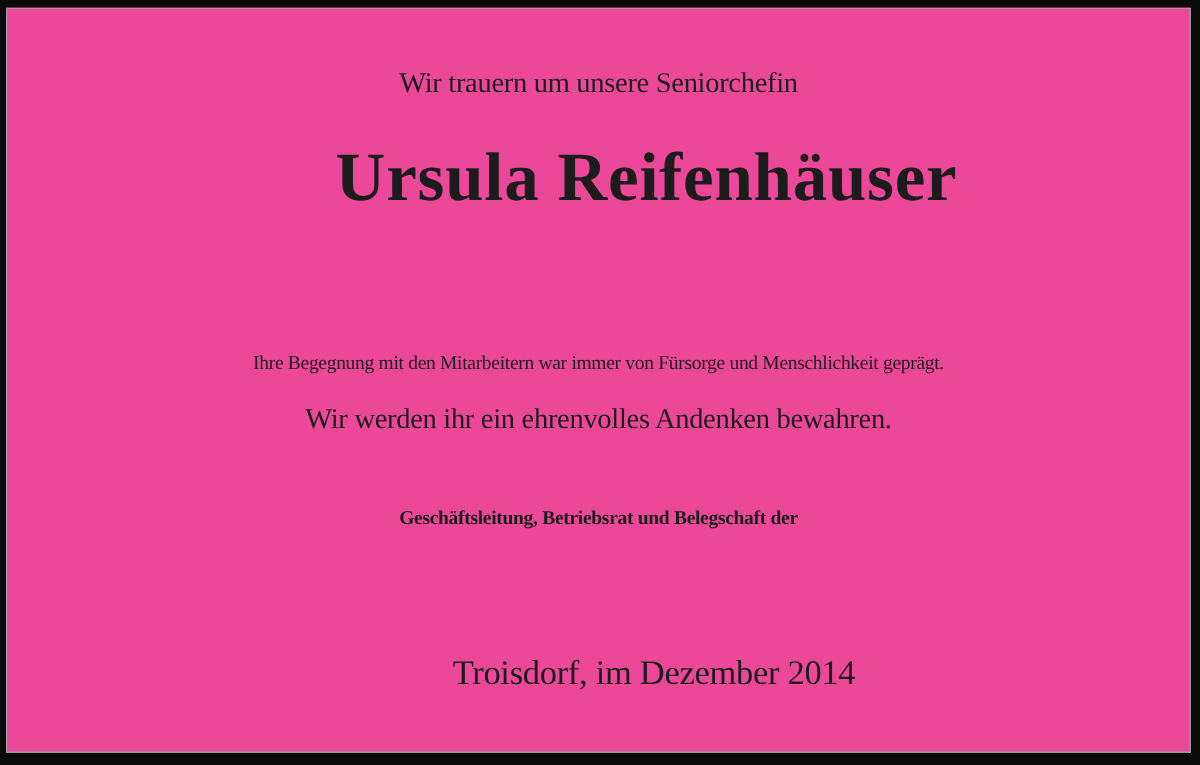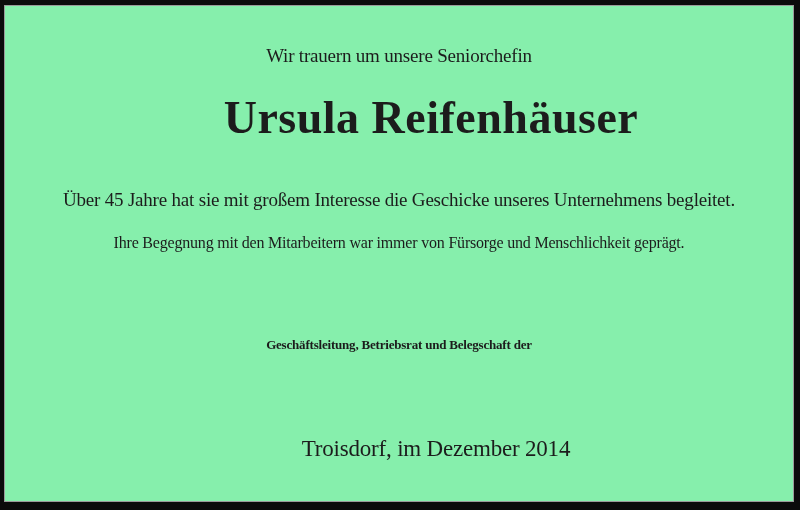--- a/index.html
+++ b/index.html
@@ -5,21 +5,21 @@
   html, body {
     margin: 0;
     padding: 0;
     background: #ffffff;
   }
   .scan {
     position: relative;
     width: 800px;
     height: 510px;
     box-sizing: border-box;
-    background: #86efac;
+    background: #ec4899;
     
     border-top: 5px solid #0b0b0b;
     border-left: 4px solid #0b0b0b;
     border-right: 6px solid #0b0b0b;
     border-bottom: 8px solid #0b0b0b;
     box-shadow: inset 0 0 0 1px #9a9a9a; 
     font-family: "Liberation Serif", "DejaVu Serif", serif;
     color: #1c1c1c;
     overflow: hidden;
     text-decoration: underline;
@@ -28,36 +28,36 @@
     position: absolute;
     left: 0;
     width: 100%;
     text-align: center;
     white-space: nowrap;
     letter-spacing: -0.2px;
   }
   .intro      { top: 40px;  font-size: 19px; }
   .name       { top: 86px;  font-size: 46px; font-weight: bold; letter-spacing: 0.5px; padding-left: 32px; }
   .tribute-1  { top: 184px; font-size: 19px; }
-  .tribute-2  { top: 229px; font-size: 16px; text-align: center; }
+  .tribute-2  { top: 229px; font-size: 13px; text-align: center; }
   .tribute-3  { top: 264px; font-size: 19px; }
   .sig-1      { top: 332px; font-size: 13px; font-weight: bold; }
   .sig-2      { top: 367px; font-size: 19px; font-weight: bold; }
   .dateline   { top: 431px; font-size: 23px; padding-left: 37px; }
 </style>
 </head>
 <body>
 
 <div class="scan">
   <div class="line intro">Wir trauern um unsere Seniorchefin</div>
 
   <div class="line name">Ursula Reifenhäuser</div>
 
-  <div class="line tribute-1">Über 45 Jahre hat sie mit großem Interesse die Geschicke unseres Unternehmens begleitet.</div>
 
   <div class="line tribute-2">Ihre Begegnung mit den Mitarbeitern war immer von Fürsorge und Menschlichkeit geprägt.</div>
 
+  <div class="line tribute-3">Wir werden ihr ein ehrenvolles Andenken bewahren.</div>
 
   <div class="line sig-1">Geschäftsleitung, Betriebsrat und Belegschaft der</div>
 
 
   <div class="line dateline">Troisdorf, im Dezember 2014</div>
 </div>
 
 </body></html>

